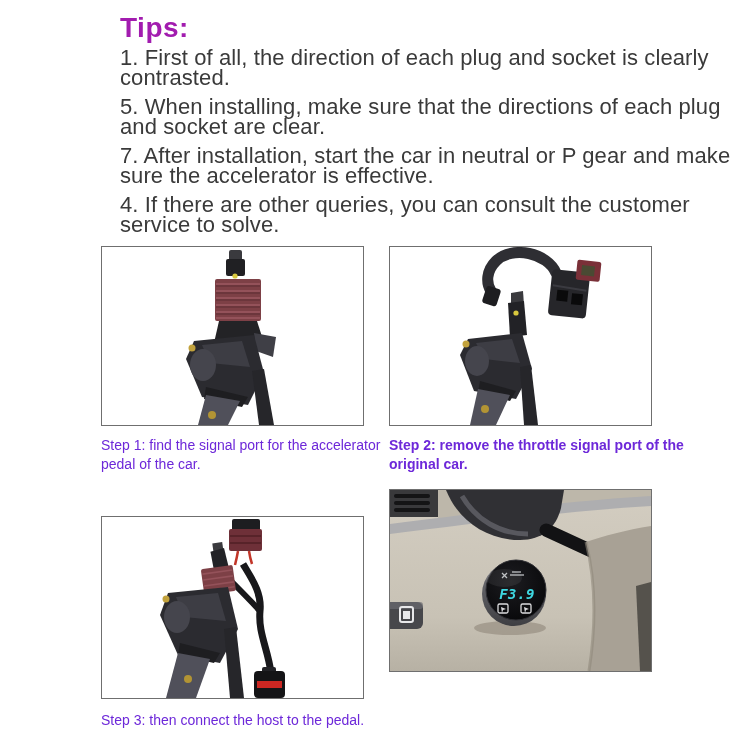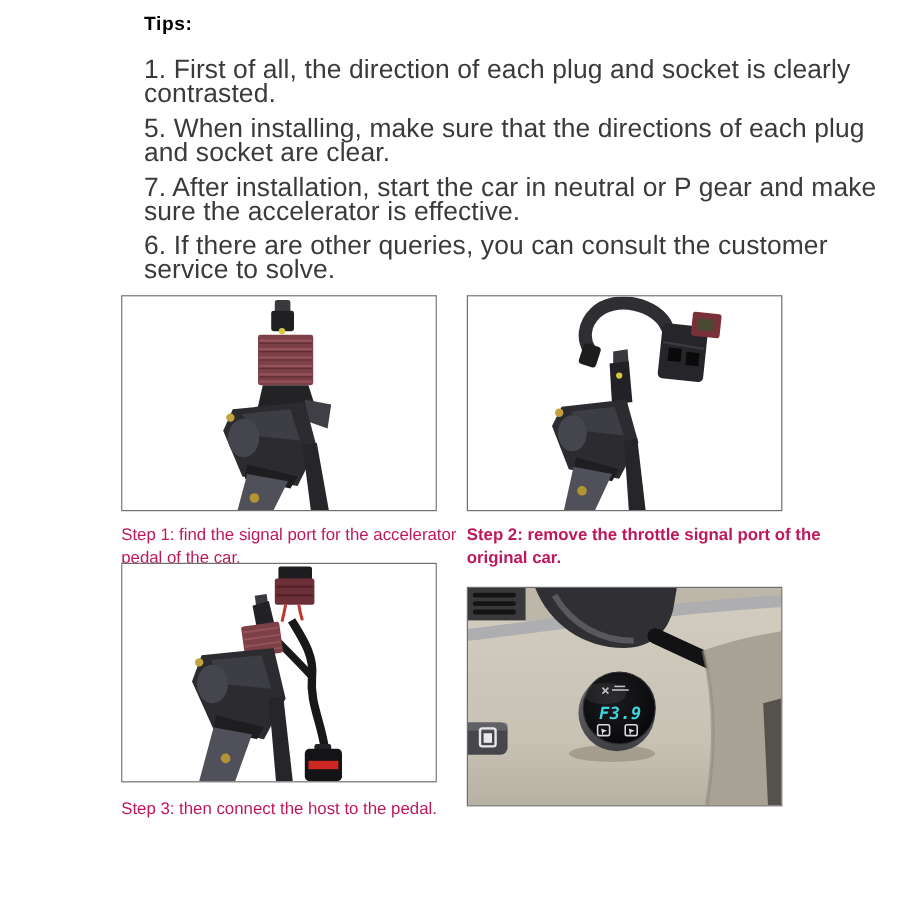--- a/index.html
+++ b/index.html
@@ -2,60 +2,60 @@
 <html><head>
 <meta charset="utf-8">
 <style>
   html,body{margin:0;padding:0;background:#ffffff;}
   .page{
     position:relative;width:750px;height:750px;background:#ffffff;overflow:hidden;
     font-family:"Liberation Sans", sans-serif;color:#363636;
   }
   .title{
     position:absolute;left:120px;top:12px;margin:0;
-    font-size:16px;font-weight:700;color:#000000;letter-spacing:.5px;
+    font-size:28px;font-weight:700;color:#a21caf;letter-spacing:.5px;
   }
   .tips{position:absolute;left:120px;top:48px;}
   .tip{
     margin:0 0 9px 0;font-size:22px;line-height:20px;color:#3a3a3a;
     white-space:pre;letter-spacing:.1px;
   }
   figure.step{position:absolute;margin:0;}
   .imgbox{
     width:261px;background:#ffffff;border:1px solid #6f6f6f;
     overflow:hidden;line-height:0;
   }
   .row1 .imgbox{height:178px;}
   .row2 .imgbox{height:181px;}
   #fig1{left:101px;top:246px;}
   #fig2{left:389px;top:246px;font-weight:bold;}
-  #fig3{left:101px;top:469px;}
+  #fig3{left:101px;top:516px;}
   #fig4{left:389px;top:489px;text-align:right;}
   figcaption.caption{
-    margin-top:10px;font-size:14px;line-height:19px;color:#be185d;
+    margin-top:10px;font-size:14px;line-height:19px;color:#6d28d9;
     white-space:pre;width:320px;
   }
   .row2 figcaption.caption{margin-top:12px;}
   svg{display:block;}
 </style>
 </head>
 <body>
 
 <div class="page">
 
   <h1 class="title">Tips:</h1>
 
   <div class="tips">
     <p class="tip">1. First of all, the direction of each plug and socket is clearly
 contrasted.</p>
     <p class="tip">5. When installing, make sure that the directions of each plug
 and socket are clear.</p>
     <p class="tip">7. After installation, start the car in neutral or P gear and make
 sure the accelerator is effective.</p>
-    <p class="tip">6. If there are other queries, you can consult the customer
+    <p class="tip">4. If there are other queries, you can consult the customer
 service to solve.</p>
   </div>
 
   <figure class="step row1" id="fig1">
     <div class="imgbox">
       <svg viewBox="0 0 261 178" width="261" height="178">
         <rect x="0" y="0" width="261" height="178" fill="#ffffff"></rect>
 
         <g>
           <rect x="127" y="3" width="13" height="11" rx="2" fill="#3a3a3e"></rect>

